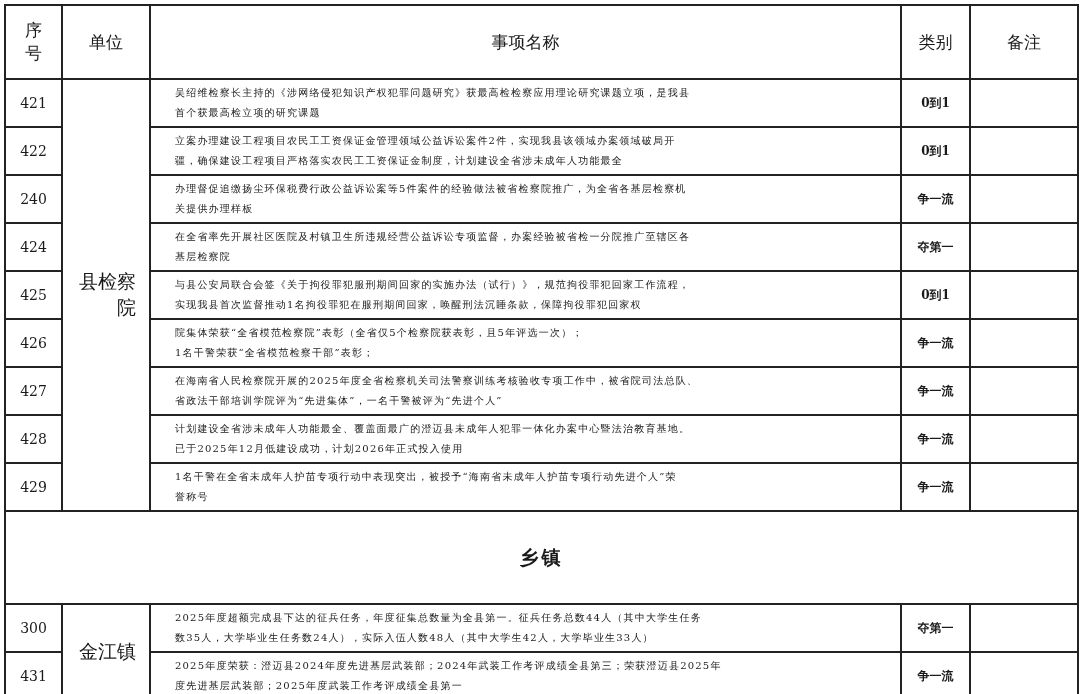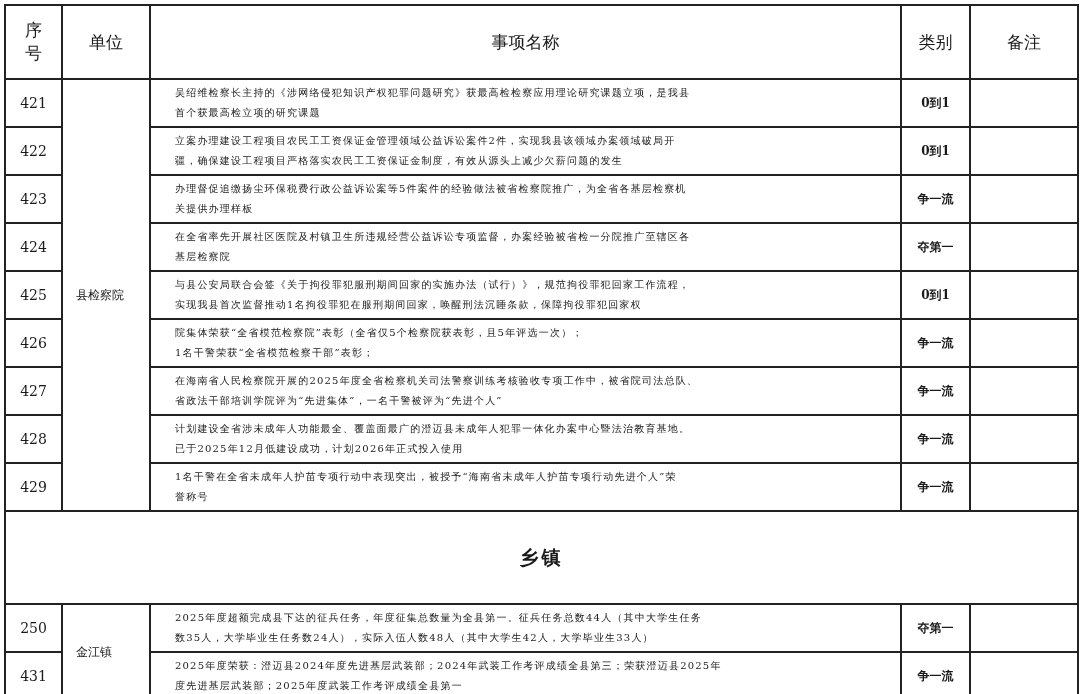--- a/index.html
+++ b/index.html
@@ -1,21 +1,21 @@
 <!DOCTYPE html>
 <html><head>
 <meta charset="utf-8">
 <style>
   html, body { margin:0; padding:0; background:#ffffff; }
   body { width:1080px; height:694px; overflow:hidden; position:relative; font-family:"DejaVu Serif","Liberation Serif",serif; color:#1a1a1a; }
   table { position:absolute; left:4px; top:4px; border-collapse:collapse; table-layout:fixed; width:1073px; }
   td, th { border:2px solid #222; padding:13px; }
   th { height:46px; font-family:"DejaVu Sans","Liberation Sans",sans-serif; font-weight:normal; font-size:17px; text-align:center; }
   td.num { text-align:center; font-size:14px; }
-  td.unit { text-align:left; font-size:12px; }
+  td.unit { text-align:right; font-size:19px; }
   td.desc { font-size:10px; line-height:20px; padding:3px 4px 3px 24px; letter-spacing:1.2px; text-align:justify; vertical-align:middle; }
   td.cat { text-align:center; font-size:12px;font-weight:bold; }
   td.note { }
   tr.r { height:36px; }
   tr.sec td { height:65px; text-align:center; font-size:19px; font-weight:bold; letter-spacing:3px;margin-left:44px; }
   .line { display:block; white-space:nowrap; overflow:hidden; }
 </style>
 </head>
 <body>
 
@@ -44,27 +44,27 @@
           <span class="line">吴绍维检察长主持的《涉网络侵犯知识产权犯罪问题研究》获最高检检察应用理论研究课题立项，是我县</span>
           <span class="line">首个获最高检立项的研究课题</span>
         </td>
       <td class="cat">0到1</td>
       <td class="note"></td>
     </tr>
     <tr class="r">
       <td class="num">422</td>
       <td class="desc">
           <span class="line">立案办理建设工程项目农民工工资保证金管理领域公益诉讼案件2件，实现我县该领域办案领域破局开</span>
-          <span class="line">疆，确保建设工程项目严格落实农民工工资保证金制度，有效从源头上减少欠薪问题的发生</span>
+          <span class="line">疆，确保建设工程项目严格落实农民工工资保证金制度，计划建设全省涉未成年人功能最全</span>
         </td>
       <td class="cat">0到1</td>
       <td class="note"></td>
     </tr>
     <tr class="r">
-      <td class="num">423</td>
+      <td class="num">240</td>
       <td class="desc">
           <span class="line">办理督促追缴扬尘环保税费行政公益诉讼案等5件案件的经验做法被省检察院推广，为全省各基层检察机</span>
           <span class="line">关提供办理样板</span>
         </td>
       <td class="cat">争一流</td>
       <td class="note"></td>
     </tr>
     <tr class="r">
       <td class="num">424</td>
       <td class="desc">
@@ -116,21 +116,21 @@
           <span class="line">1名干警在全省未成年人护苗专项行动中表现突出，被授予“海南省未成年人护苗专项行动先进个人”荣</span>
           <span class="line">誉称号</span>
         </td>
       <td class="cat">争一流</td>
       <td class="note"></td>
     </tr>
     <tr class="sec">
       <td colspan="5">乡镇</td>
     </tr>
     <tr class="r">
-      <td class="num">250</td>
+      <td class="num">300</td>
       <td class="unit" rowspan="2">金江镇</td>
       <td class="desc">
           <span class="line">2025年度超额完成县下达的征兵任务，年度征集总数量为全县第一。征兵任务总数44人（其中大学生任务</span>
           <span class="line">数35人，大学毕业生任务数24人），实际入伍人数48人（其中大学生42人，大学毕业生33人）</span>
         </td>
       <td class="cat">夺第一</td>
       <td class="note"></td>
     </tr>
     <tr class="r">
       <td class="num">431</td>

